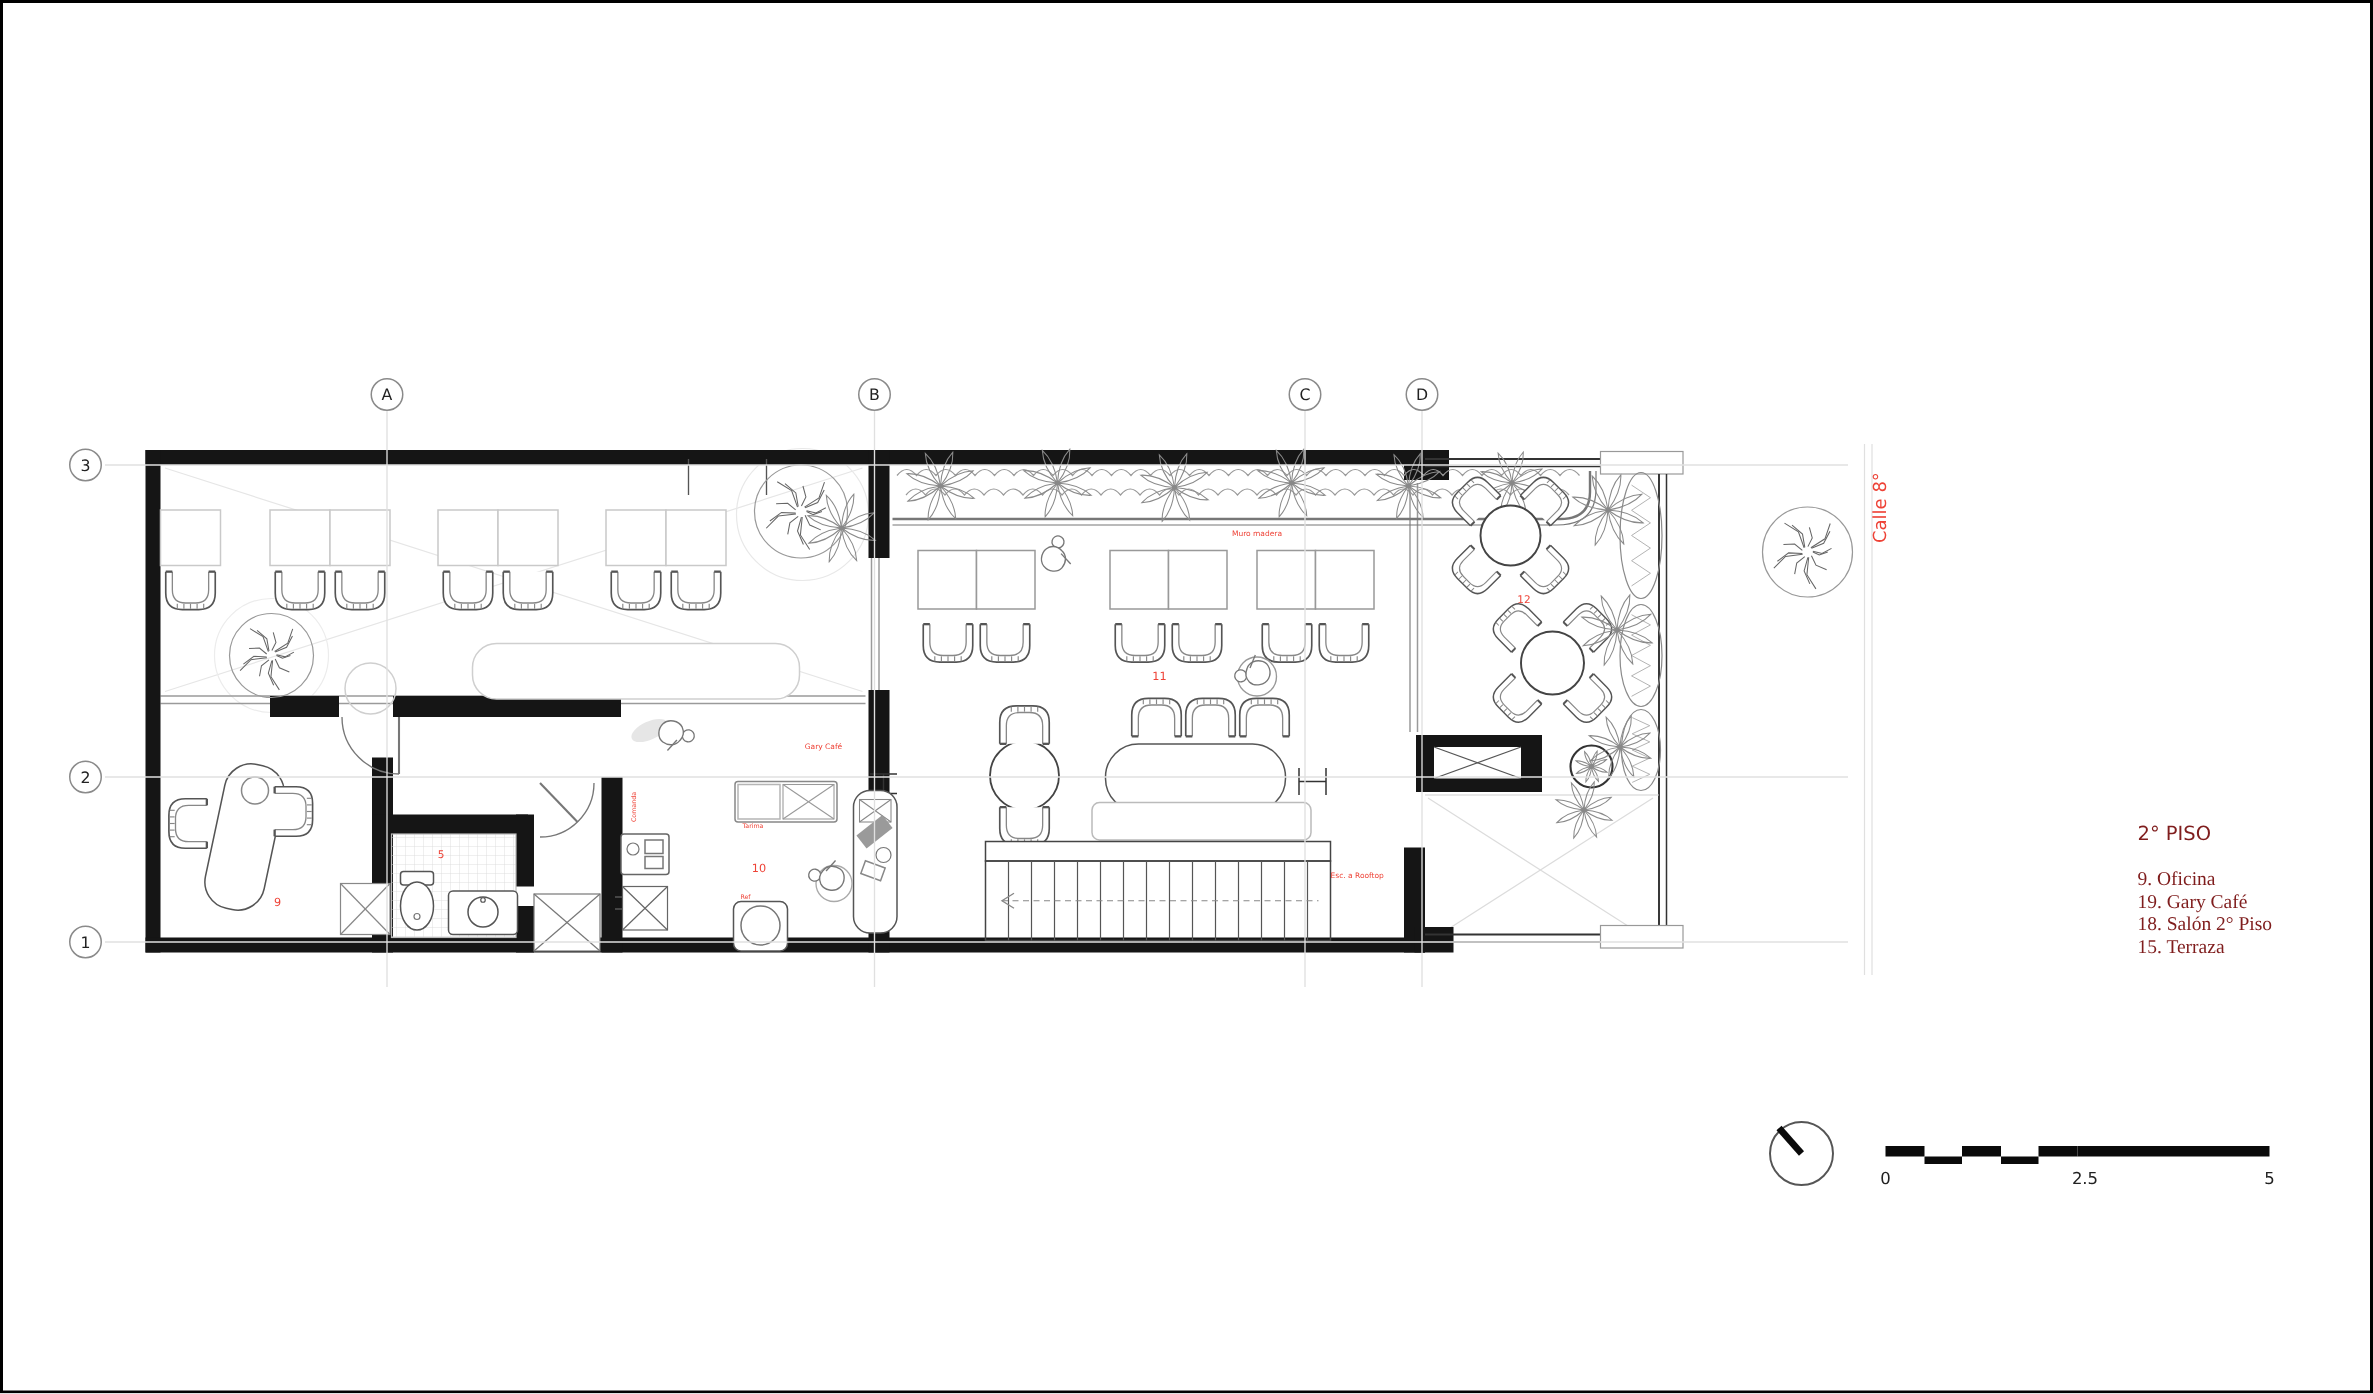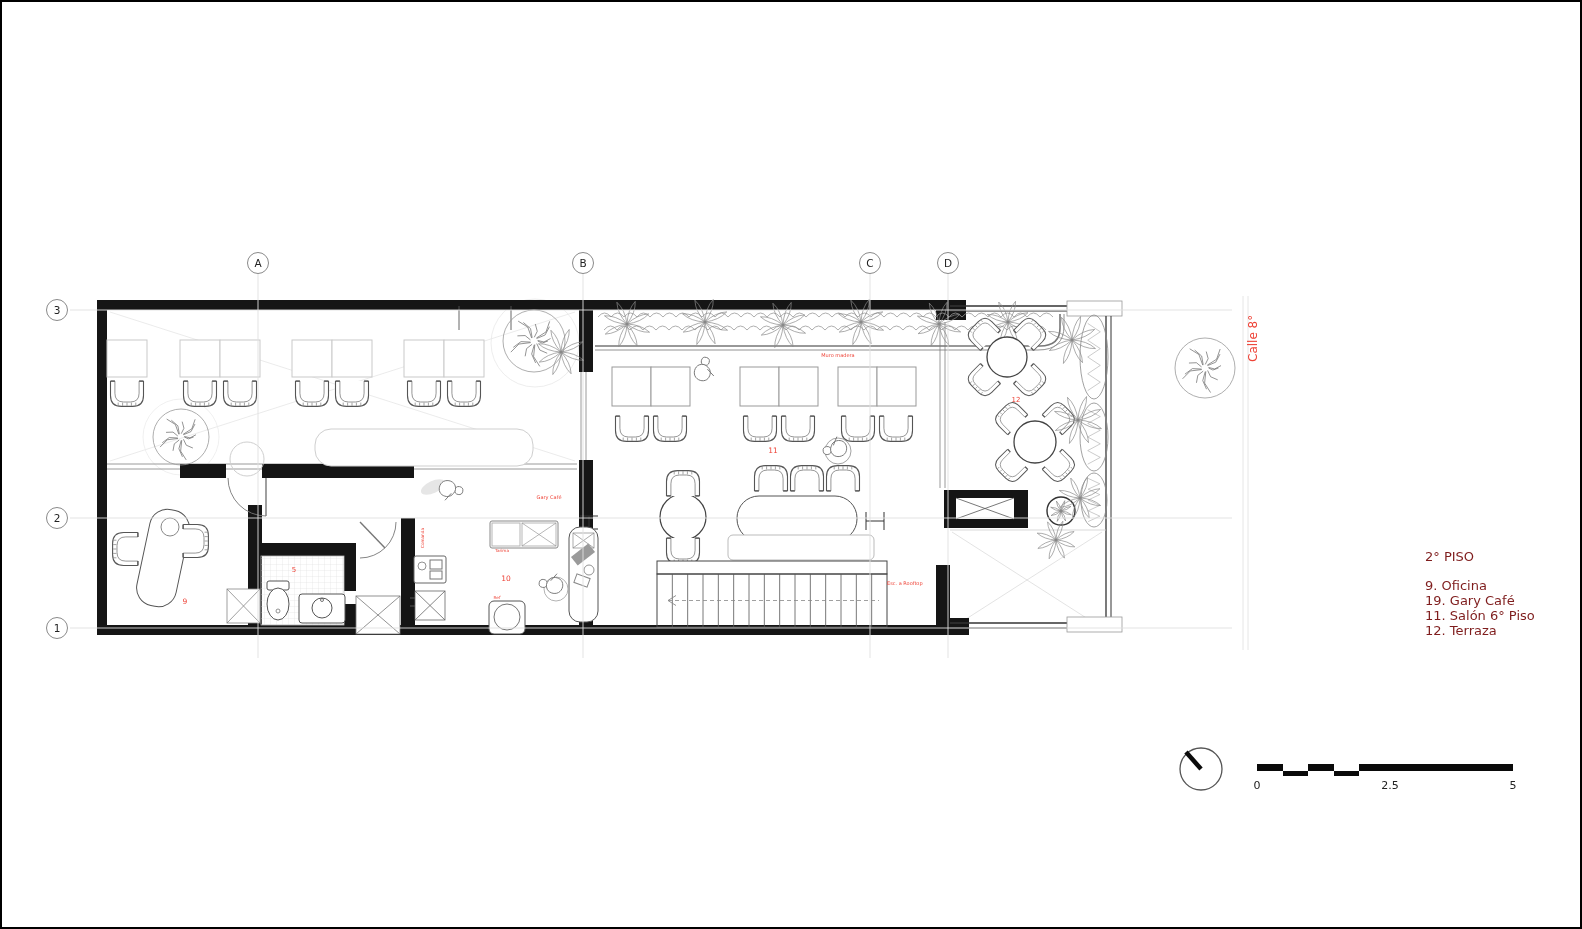--- a/index.html
+++ b/index.html
@@ -2,21 +2,21 @@
 <html><head>
 <meta charset="utf-8">
 <style>
   html,body{margin:0;padding:0;background:#fff;}
   #stage{position:relative;width:1582px;height:929px;background:#fff;overflow:hidden;
          font-family:"DejaVu Sans","Liberation Sans",sans-serif;}
   #frame{position:absolute;inset:0;border:2px solid #000;pointer-events:none;}
   #plan-svg{position:absolute;left:0;top:0;}
   #legend{position:absolute;left:1377px;top:549px;color:#7f1d1d;font-size:13px;line-height:15px;margin-left:48px;}
   #legend .title{margin-bottom:14px;}
-  #legend .item{white-space:nowrap;}
+  #legend .item{white-space:nowrap;font-family:Liberation Serif, serif;}
 </style>
 </head>
 <body>
 
 <div id="stage">
   <svg id="plan-svg" width="1582" height="929" viewBox="0 0 1582 929">
       <defs>
         <pattern id="tiles" width="6" height="6" patternUnits="userSpaceOnUse">
           <path d="M 6 0 L 0 0 0 6" fill="none" stroke="#ddd" stroke-width="0.6"></path>
         </pattern>
@@ -742,18 +742,18 @@
         <text x="1257" y="789" font-size="11" fill="#222" text-anchor="middle">0</text>
         <text x="1390" y="789" font-size="11" fill="#222" text-anchor="middle">2.5</text>
         <text x="1513" y="789" font-size="11" fill="#222" text-anchor="middle">5</text>
       </g>
     </svg>
 
   <div id="legend">
     <div class="title">2° PISO</div>
     <div class="item">9. Oficina</div>
     <div class="item">19. Gary Café</div>
-    <div class="item">11. Salón 6° Piso</div>
-    <div class="item">12. Terraza</div>
+    <div class="item">18. Salón 2° Piso</div>
+    <div class="item">15. Terraza</div>
   </div>
 
   <div id="frame"></div>
 </div>
 
 </body></html>

